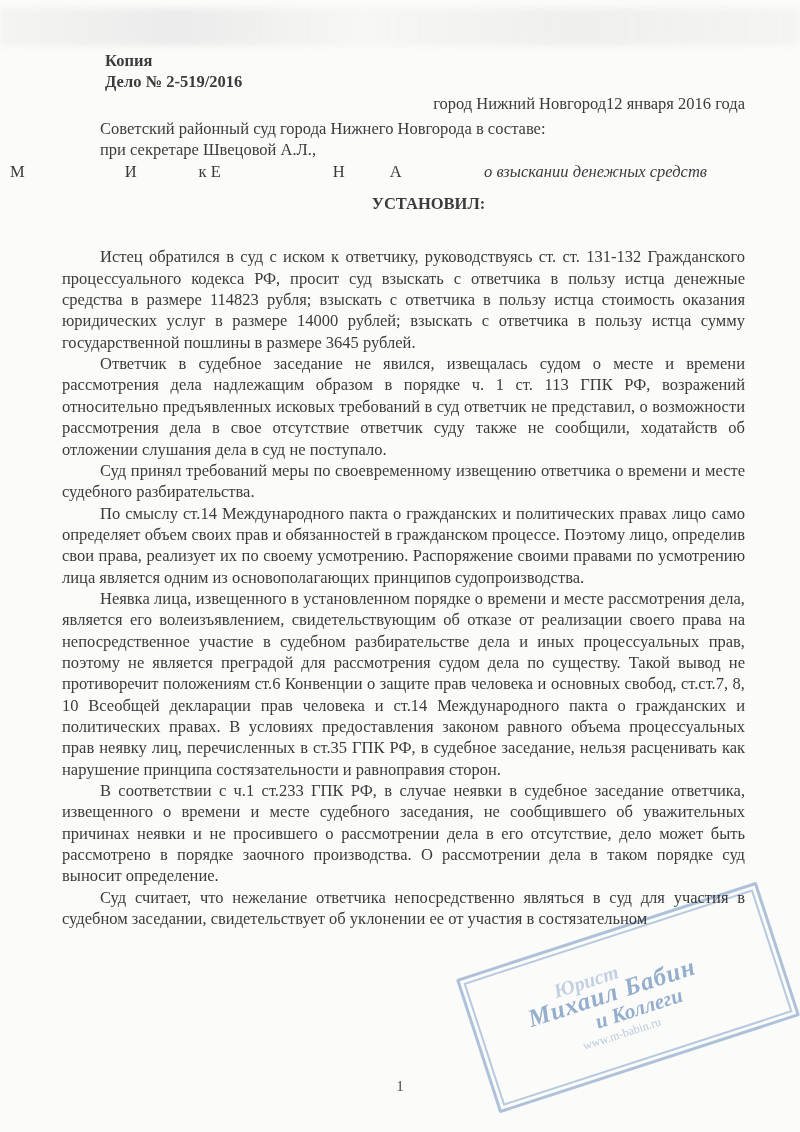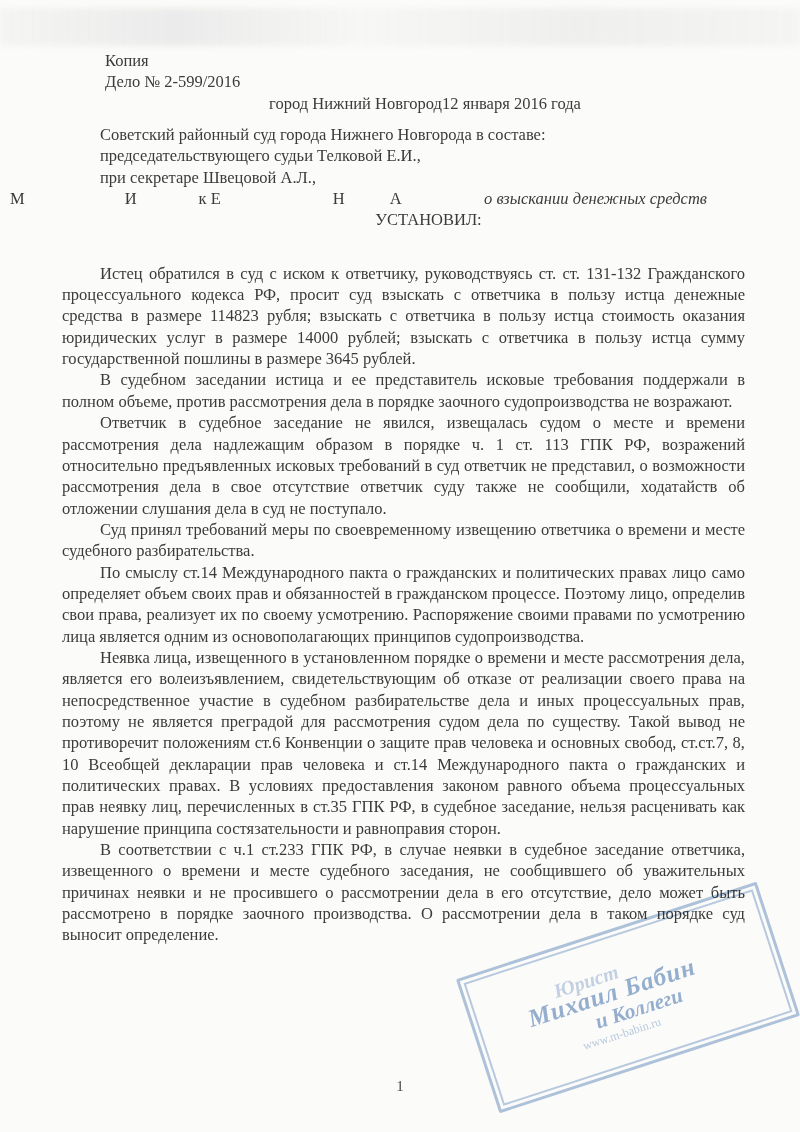--- a/index.html
+++ b/index.html
@@ -18,38 +18,38 @@
       rgba(190,190,190,0.10), rgba(175,175,175,0.20) 22%,
       rgba(200,200,200,0.08) 45%, rgba(180,180,180,0.16) 72%,
       rgba(195,195,195,0.10));
     filter:blur(3px);
   }
   .content {
     position:absolute; left:62px; top:50px; width:683px;
     font-size:16.5px; line-height:21.35px;
     text-rendering:optimizeLegibility;
   }
-  .bold { font-weight:normal; }
+  .bold { font-weight:bold; }
   .hdr-left { margin-left:43px; }
   .title-block { margin-left:76px; text-align:center; }
-  .city-date { display:flex; justify-content:center;font-family:Liberation Serif, serif; }
+  .city-date { display:flex; justify-content:flex-end;font-family:Liberation Serif, serif; }
   .city-date .city { margin-left:43px; }
   .city-date .date { }
-  .court-block { margin-top:10px; margin-left:38px; width:645px; }
+  .court-block { margin-top:4px; margin-left:38px; width:645px; }
   .stretch-line { text-align:justify; text-align-last:justify; }
   .parties-line {
     display:flex; align-items:baseline;
     width:697px; margin-left:-52px;
   }
   .parties-line .pl2 { margin-left:100px; }
   .parties-line .pl3 { margin-left:62px;text-align:center; }
   .parties-line .pl4 { margin-left:112px; }
   .parties-line .pl5 { margin-left:45px; }
   .parties-line .claim { margin-left:auto;font-style:italic; }
-  .section-heading { text-align:center; margin-left:50px; }
+  .section-heading { text-align:center; margin-left:50px; margin-top:11px; }
   .para { margin:0; text-indent:38px; text-align:justify; }
   .para.first { margin-top:32px; }
   .page-number {
     position:absolute; top:1078px; left:340px; width:120px;
     text-align:center; font-size:15px; color:#4a4a4a;
   }
   
   .stamp {
     position:absolute; left:470px; top:927px; width:310px; height:135px;
     transform:rotate(-18deg);
@@ -72,53 +72,52 @@
 </style>
 </head>
 <body>
 
 <div class="scan-band"></div>
 
 <div class="content">
 
   <div class="hdr-left">
     <div class="bold">Копия</div>
-    <div class="bold">Дело № 2-599/2016</div>
+    <div class="bold">Дело № 2-519/2016</div>
   </div>
 
 
   <div class="city-date">
     <span class="city">город Нижний Новгород</span>
     <span class="date">12 января  2016 года</span>
   </div>
 
   <div class="court-block">
     <div>Советский районный суд города Нижнего Новгорода в составе:</div>
-    <div>председательствующего судьи Телковой Е.И.,</div>
     <div>при секретаре Швецовой А.Л.,</div>
   </div>
 
   <div class="parties-line">
     <span class="pl1">М</span>
     <span class="pl2">И</span>
     <span class="pl3">к Е</span>
     <span class="pl4">Н</span>
     <span class="pl5">А</span>
     <span class="claim">о взыскании денежных средств</span>
   </div>
 
   <div class="section-heading bold">УСТАНОВИЛ:</div>
 
   <p class="para first">Истец обратился в суд с иском к ответчику, руководствуясь ст. ст. 131-132 Гражданского процессуального кодекса РФ, просит суд взыскать с ответчика в пользу истца денежные средства в размере 114823 рубля; взыскать с ответчика в пользу истца стоимость оказания юридических услуг в размере 14000 рублей; взыскать с ответчика в пользу истца сумму государственной пошлины в размере 3645 рублей.</p>
-  <p class="para">В судебном заседании истица и ее представитель исковые требования поддержали в полном объеме, против рассмотрения дела в порядке заочного судопроизводства не возражают.</p>
   <p class="para">Ответчик в судебное заседание не явился, извещалась судом о месте и времени рассмотрения дела надлежащим образом в порядке ч. 1 ст. 113 ГПК РФ, возражений относительно предъявленных исковых требований в суд ответчик не представил, о возможности рассмотрения дела в свое отсутствие ответчик суду также не сообщили, ходатайств об отложении слушания дела в суд не поступало.</p>
   <p class="para">Суд принял требований меры по своевременному извещению ответчика о времени и месте судебного разбирательства.</p>
   <p class="para">По смыслу ст.14 Международного пакта о гражданских и политических правах лицо само определяет объем своих прав и обязанностей в гражданском процессе. Поэтому лицо, определив свои права, реализует их по своему усмотрению. Распоряжение своими правами по усмотрению лица является одним из основополагающих принципов судопроизводства.</p>
   <p class="para">Неявка лица, извещенного в установленном порядке о времени и месте рассмотрения дела, является его волеизъявлением, свидетельствующим об отказе от реализации своего права на непосредственное участие в судебном разбирательстве дела и иных процессуальных прав, поэтому не является преградой для рассмотрения судом дела по существу. Такой вывод не противоречит положениям ст.6 Конвенции о защите прав человека и основных свобод, ст.ст.7, 8, 10 Всеобщей декларации прав человека и ст.14 Международного пакта о гражданских и политических правах. В условиях предоставления законом равного объема процессуальных прав неявку лиц, перечисленных в ст.35 ГПК РФ, в судебное заседание, нельзя расценивать как нарушение принципа состязательности и равноправия сторон.</p>
   <p class="para">В соответствии с ч.1 ст.233 ГПК РФ, в случае неявки в судебное заседание ответчика, извещенного о времени и месте судебного заседания, не сообщившего об уважительных причинах неявки и не просившего о рассмотрении дела в его отсутствие, дело может быть рассмотрено в порядке заочного производства. О рассмотрении дела в таком порядке суд выносит определение.</p>
+  <p class="para">Суд считает, что нежелание ответчика непосредственно являться в суд для участия в судебном заседании, свидетельствует об уклонении ее от участия в состязательном</p>
 
 </div>
 
 <div class="page-number">1</div>
 
 <div class="stamp">
   <div class="s1">Юрист</div>
   <div class="s2">Михаил Бабин</div>
   <div class="s3">и Коллеги</div>
   <div class="s4">www.m-babin.ru</div>

